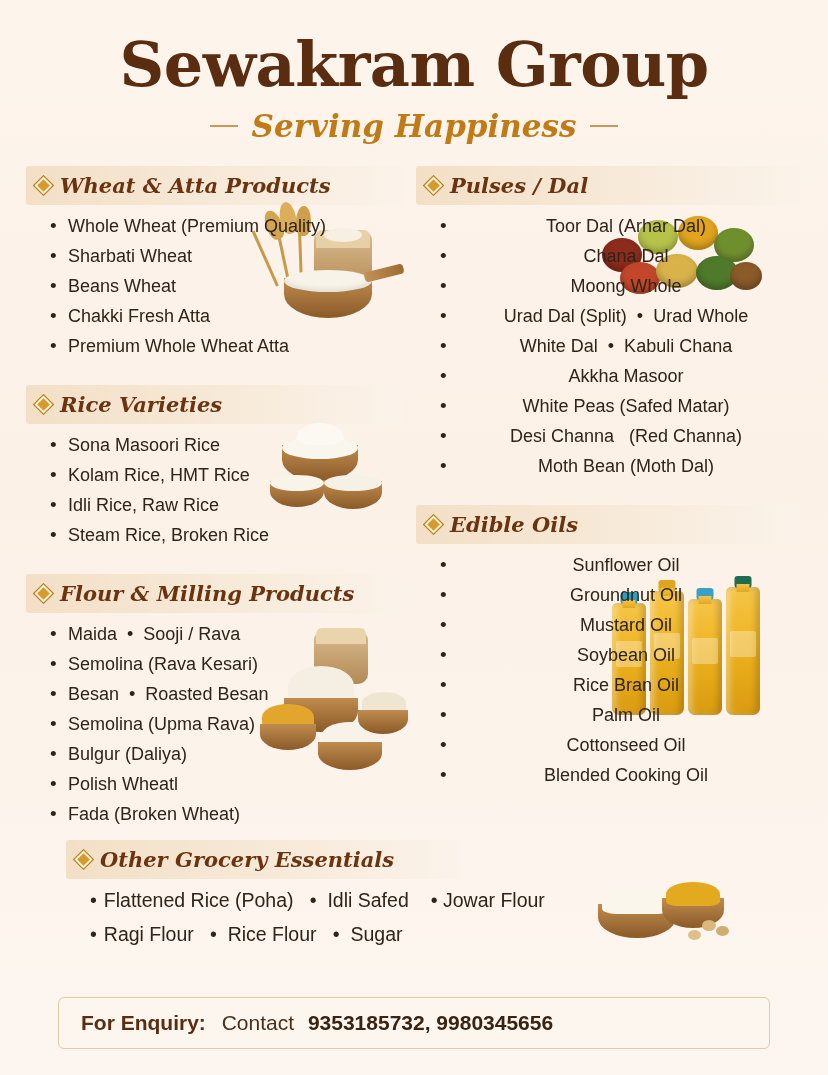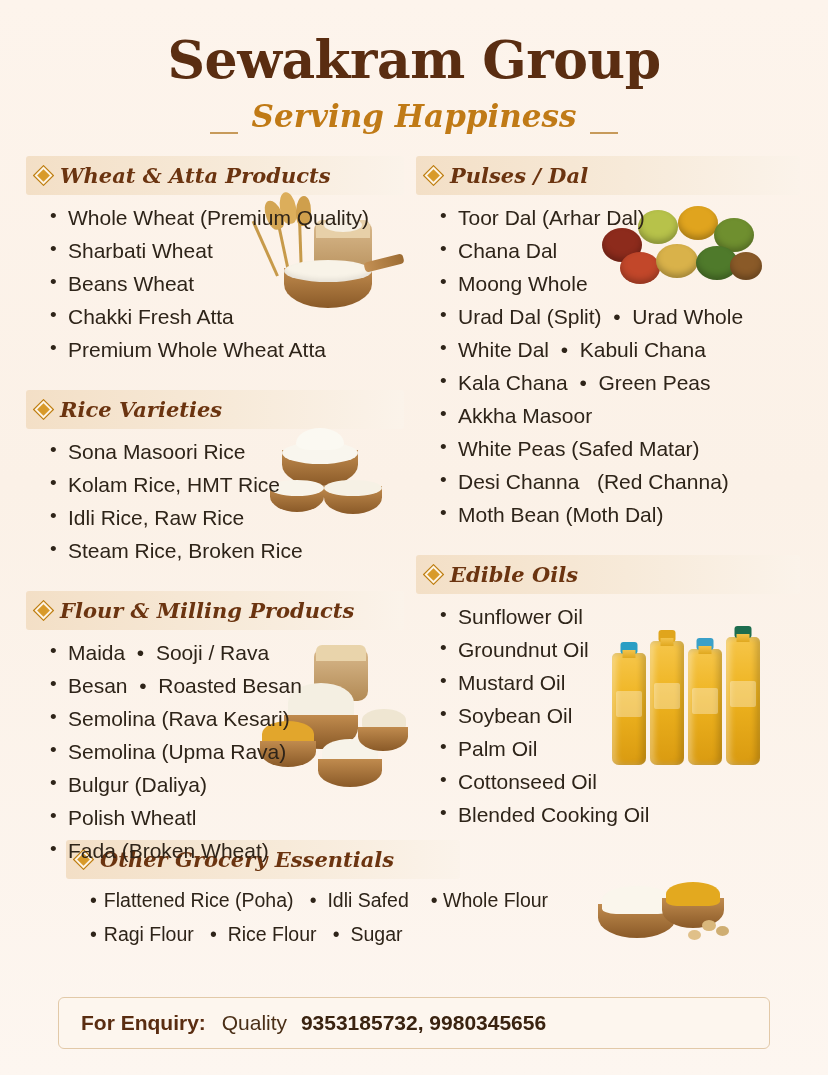--- a/index.html
+++ b/index.html
@@ -25,28 +25,28 @@
   }
 
   
   .header {
     text-align: center;
     padding-top: 34px;
   }
   .brand-title {
     font-family: "DejaVu Serif", "Liberation Serif", serif;
     font-weight: bold;
-    font-size: 52px;
+    font-size: 62px;
     line-height: 1.0;
     color: #5a2d11;
     letter-spacing: -0.5px;
   }
   .brand-sub-wrap {
     display: flex;
-    align-items: flex-end;
+    align-items: center;
     justify-content: center;
     gap: 14px;
     margin-top: 12px;
   }
   .brand-sub {
     font-family: "DejaVu Serif", "Liberation Serif", serif;
     font-style: italic;
     font-weight: bold;
     font-size: 31px;
     color: #c07a16;
@@ -58,21 +58,21 @@
     display: block;
   }
 
   
   .columns {
     display: flex;
     gap: 12px;
     margin-top: 22px;
   }
   .col-left { width: 378px; }
-  .col-right { width: 384px; }
+  .col-right { width: 384px; text-align: center; }
 
   .card {
     margin-bottom: 12px;
     position: relative;
   }
   .card-head {
     background: linear-gradient(90deg, #f3dfc6 0%, #f7ead9 55%, #fbf3ea 100%);
     border-radius: 3px;
     padding: 7px 10px 7px 10px;
     display: flex;
@@ -100,21 +100,21 @@
     position: relative;
     z-index: 2;
   }
   ul.items {
     list-style: none;
     margin: 0;
     padding: 0;
   }
   ul.items li {
     position: relative;
-    font-size: 21px;
+    font-size: 18px;
     line-height: 1.0;
     padding: 0 0 0 18px;
     margin-bottom: 12px;
     color: #2e2419;
     white-space: pre;
   }
   ul.items li::before {
     content: "•";
     position: absolute;
     left: 0;
@@ -312,22 +312,22 @@
           <div style="position:absolute;left:10px;top:78px;width:52px;height:26px;background:#e2a62c;border-radius:50% 50% 25% 25%;"></div>
           <div class="bowl" style="left:8px; top:98px; width:56px; height:26px;"></div>
           <div style="position:absolute;left:70px;top:96px;width:56px;height:26px;background:#f7f3e9;border-radius:50% 50% 25% 25%;"></div>
           <div class="bowl" style="left:66px; top:116px; width:64px; height:28px;"></div>
           <div style="position:absolute;left:110px;top:66px;width:44px;height:22px;background:#efe6d2;border-radius:50% 50% 25% 25%;"></div>
           <div class="bowl" style="left:106px; top:84px; width:50px; height:24px;"></div>
         </div>
         <div class="card-body">
           <ul class="items">
             <li>Maida  •  Sooji / Rava</li>
+            <li>Semolina (Rava Kesari)</li>
             <li>Besan  •  Roasted Besan</li>
-            <li>Semolina (Rava Kesari)</li>
             <li>Semolina (Upma Rava)</li>
             <li>Bulgur (Daliya)</li>
             <li>Polish Wheatl</li>
             <li>Fada (Broken Wheat)</li>
           </ul>
         </div>
       </div>
 
     </div>
 
@@ -348,21 +348,20 @@
           <div class="pulse-bowl" style="left:102px;top:46px; width:42px; height:34px; background:#4f7a2b;"></div>
           <div class="pulse-bowl" style="left:136px;top:52px; width:32px; height:28px; background:#8a5a28;"></div>
         </div>
         <div class="card-body">
           <ul class="items">
             <li>Toor Dal (Arhar Dal)</li>
             <li>Chana Dal</li>
             <li>Moong Whole</li>
             <li>Urad Dal (Split)  •  Urad Whole</li>
             <li>White Dal  •  Kabuli Chana</li>
-            <li>Kala Chana  •  Green Peas</li>
             <li>Akkha Masoor</li>
             <li>White Peas (Safed Matar)</li>
             <li>Desi Channa   (Red Channa)</li>
             <li>Moth Bean (Moth Dal)</li>
           </ul>
         </div>
       </div>
 
       <div class="card">
         <div class="card-head">
@@ -390,20 +389,21 @@
               <span class="neck"></span>
               <span class="label"></span>
           </div>
         </div>
         <div class="card-body">
           <ul class="items">
             <li>Sunflower Oil</li>
             <li>Groundnut Oil</li>
             <li>Mustard Oil</li>
             <li>Soybean Oil</li>
+            <li>Rice Bran Oil</li>
             <li>Palm Oil</li>
             <li>Cottonseed Oil</li>
             <li>Blended Cooking Oil</li>
           </ul>
         </div>
       </div>
 
     </div>
   </div>
 
@@ -419,28 +419,28 @@
       <div style="position:absolute;left:82px;top:24px;width:54px;height:24px;background:#e3a91f;border-radius:50% 50% 20% 20%;"></div>
       <div style="position:absolute;left:118px;top:62px;width:14px;height:11px;background:#d9b87c;border-radius:50%;"></div>
       <div style="position:absolute;left:132px;top:68px;width:13px;height:10px;background:#cfae72;border-radius:50%;"></div>
       <div style="position:absolute;left:104px;top:72px;width:13px;height:10px;background:#e0c089;border-radius:50%;"></div>
     </div>
     <div class="other-body">
       <div class="other-line">
         <span class="bullet">•</span>
         <span>Flattened Rice (Poha)   •  Idli Safed</span>
         <span style="margin-left:22px;">•&nbsp;</span>
-        <span>Whole Flour</span>
+        <span>Jowar Flour</span>
       </div>
       <div class="other-line">
         <span class="bullet">•</span>
         <span>Ragi Flour   •  Rice Flour   •  Sugar</span>
       </div>
     </div>
   </div>
 
   <div class="footer">
     <span class="lbl">For Enquiry:</span>
-    <span style="margin-left:10px;">Quality</span>
+    <span style="margin-left:10px;">Contact</span>
     <span class="num" style="margin-left:8px;">9353185732, 9980345656</span>
   </div>
 
 </div>
 
 </body></html>

